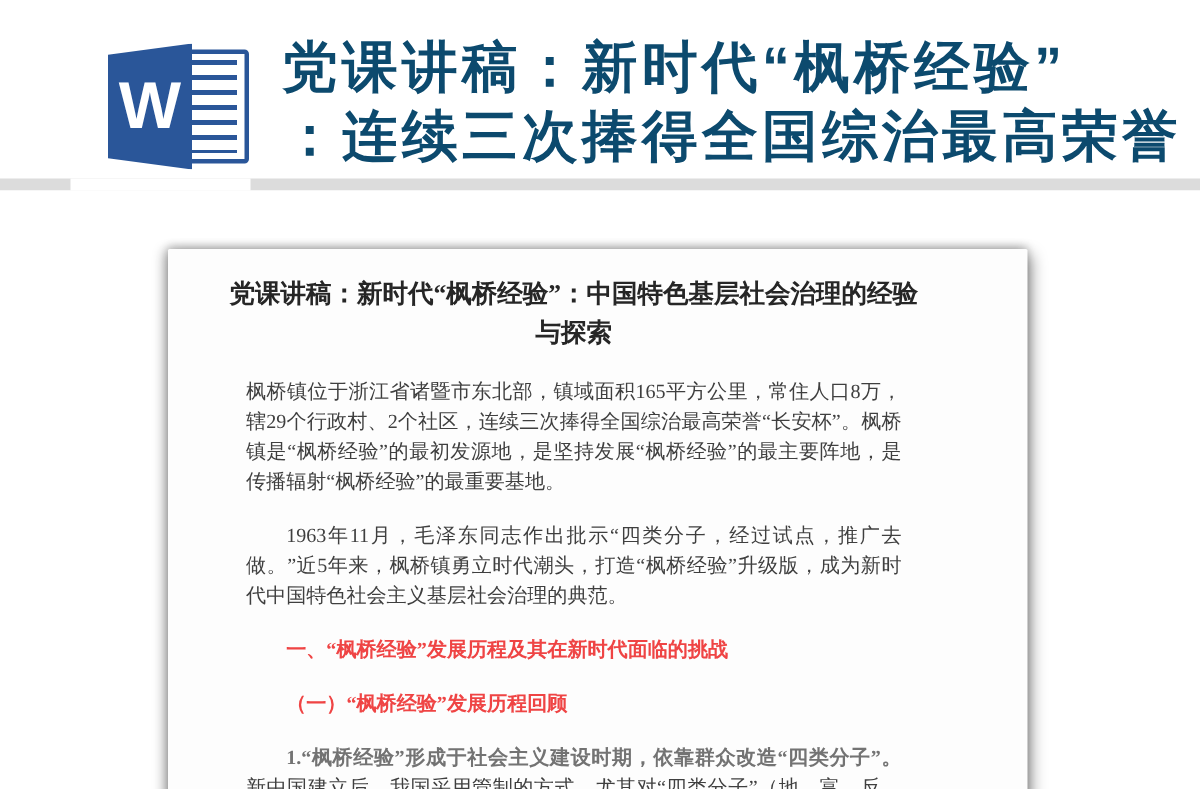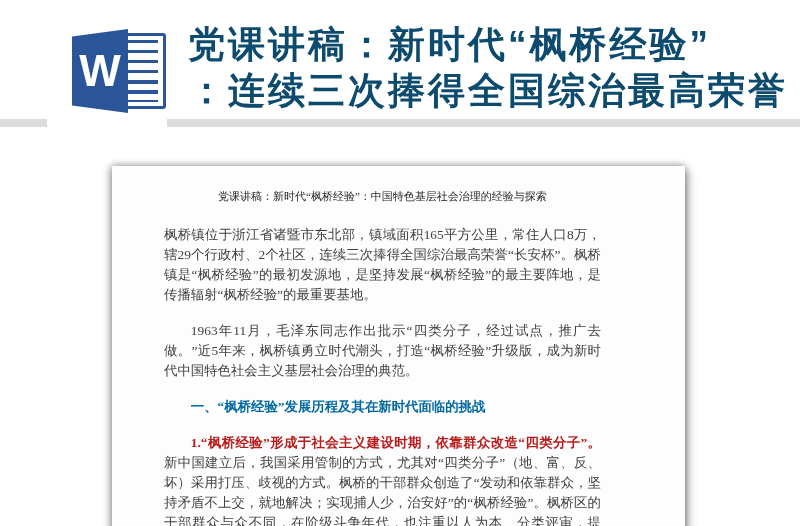--- a/index.html
+++ b/index.html
@@ -55,34 +55,34 @@
     background: #fdfdfd;
     border-radius: 1px;
     box-shadow: 3px 4px 10px rgba(0,0,0,0.38), -3px 1px 8px rgba(0,0,0,0.22), 0 -2px 6px rgba(0,0,0,0.18);
     box-sizing: border-box;
     padding: 17px 68px 0 36px;
   }
 
   .doc-title {
     margin: 0 0 12px 0;
     font-family: "Liberation Serif", "DejaVu Serif", serif;
-    font-size: 11px; font-weight: 400; color: #262626;
+    font-size: 17px; font-weight: 700; color: #262626;
     text-align: center; line-height: 26px;
   }
 
   .para {
     margin: 16px;
     font-family: "Liberation Serif", "DejaVu Serif", serif;
     font-size: 13.4px; line-height: 20px; color: #3f3f3f;
     text-align: justify;
     text-indent: 2em;
   }
   .para.no-indent { text-indent: 0; }
-  .para.heading { font-weight: 700; color: #0369a1; }
-  .para strong { font-weight: 700; color: #b91c1c; }
+  .para.heading { font-weight: 700; color: #ef4444; }
+  .para strong { font-weight: 700; color: #737373; }
 </style>
 </head>
 <body>
 
 <div class="app">
 
   <div class="header">
 
     <div class="word-icon">
       <div class="sheet">
@@ -107,20 +107,21 @@
     <div class="doc-page">
 
       <h2 class="doc-title">党课讲稿：新时代“枫桥经验”：中国特色基层社会治理的经验与探索</h2>
 
       <p class="para no-indent">枫桥镇位于浙江省诸暨市东北部，镇域面积165平方公里，常住人口8万，辖29个行政村、2个社区，连续三次捧得全国综治最高荣誉“长安杯”。枫桥镇是“枫桥经验”的最初发源地，是坚持发展“枫桥经验”的最主要阵地，是传播辐射“枫桥经验”的最重要基地。</p>
 
       <p class="para">1963年11月，毛泽东同志作出批示“四类分子，经过试点，推广去做。”近5年来，枫桥镇勇立时代潮头，打造“枫桥经验”升级版，成为新时代中国特色社会主义基层社会治理的典范。</p>
 
       <p class="para heading">一、“枫桥经验”发展历程及其在新时代面临的挑战</p>
 
+      <p class="para heading">（一）“枫桥经验”发展历程回顾</p>
 
 
       <p class="para"><strong>1.“枫桥经验”形成于社会主义建设时期，依靠群众改造“四类分子”。</strong><span>新中国建立后，我国采用管制的方式，尤其对“四类分子”（地、富、反、坏）采用打压、歧视的方式。枫桥的干部群众创造了“发动和依靠群众，坚持矛盾不上交，就地解决；实现捕人少，治安好”的“枫桥经验”。枫桥区的干部群众与众不同，在阶级斗争年代，也注重以人为本、分类评审，提倡“文斗”不要“武斗”，通过说理和教育的方式把“四类分子”改造成为社会主义新人。“枫桥经验”由此得到毛泽东同志的批示肯定，并向全国推广。“文化大革命”结束后，枫桥</span></p>
 
     </div>
 
   </div>
 
 </div>
 

